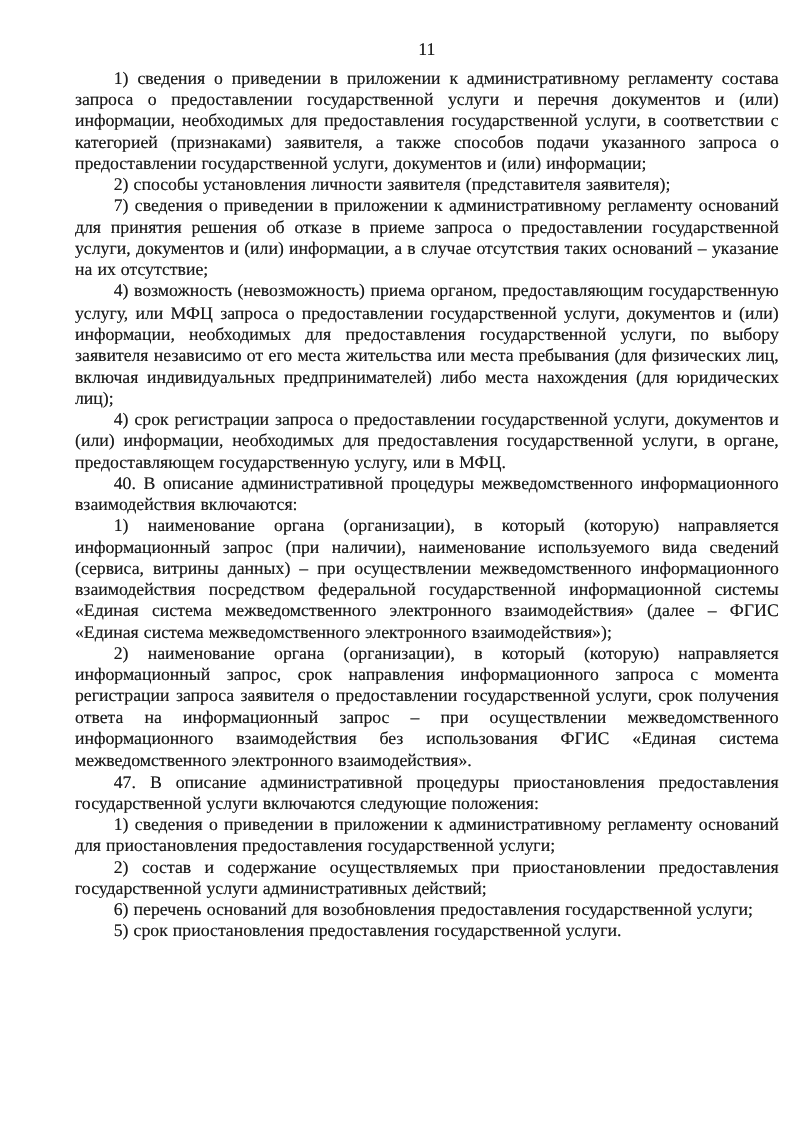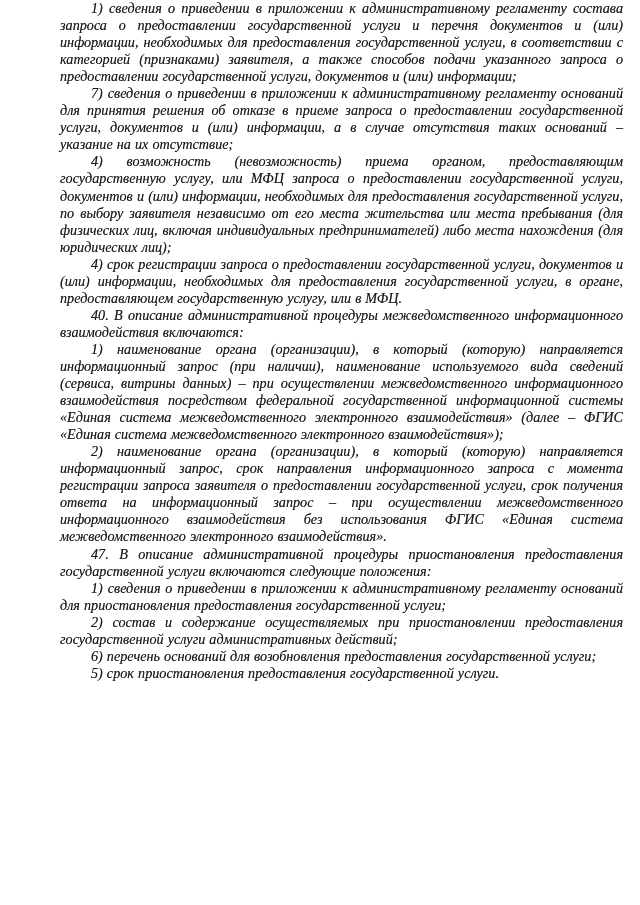--- a/index.html
+++ b/index.html
@@ -34,30 +34,31 @@
   }
   .body-text p {
     margin: 0;
     font-size: 14.2px;
     line-height: 17.05px;
     text-indent: 31px;
     text-align: justify;
     text-align-last: left;
     word-spacing: 0.5px;
     text-shadow: 0 0 0.4px rgba(0,0,0,0.55);
-    font-style: italic;
   }
 </style>
 </head>
 <body>
 
 <div class="sheet">
+  <div class="page-number">11</div>
 
   <div class="body-text">
     <p>1) сведения о приведении в приложении к административному регламенту состава запроса о предоставлении государственной услуги и перечня документов и (или) информации, необходимых для предоставления государственной услуги, в соответствии с категорией (признаками) заявителя, а также способов подачи указанного запроса о предоставлении государственной услуги, документов и (или) информации;</p>
+    <p>2) способы установления личности заявителя (представителя заявителя);</p>
     <p>7) сведения о приведении в приложении к административному регламенту оснований для принятия решения об отказе в приеме запроса о предоставлении государственной услуги, документов и (или) информации, а в случае отсутствия таких оснований – указание на их отсутствие;</p>
     <p>4) возможность (невозможность) приема органом, предоставляющим государственную услугу, или МФЦ запроса о предоставлении государственной услуги, документов и (или) информации, необходимых для предоставления государственной услуги, по выбору заявителя независимо от его места жительства или места пребывания (для физических лиц, включая индивидуальных предпринимателей) либо места нахождения (для юридических лиц);</p>
     <p>4) срок регистрации запроса о предоставлении государственной услуги, документов и (или) информации, необходимых для предоставления государственной услуги, в органе, предоставляющем государственную услугу, или в МФЦ.</p>
     <p>40. В описание административной процедуры межведомственного информационного взаимодействия включаются:</p>
     <p>1) наименование органа (организации), в который (которую) направляется информационный запрос (при наличии), наименование используемого вида сведений (сервиса, витрины данных) – при осуществлении межведомственного информационного взаимодействия посредством федеральной государственной информационной системы «Единая система межведомственного электронного взаимодействия» (далее – ФГИС «Единая система межведомственного электронного взаимодействия»);</p>
     <p>2) наименование органа (организации), в который (которую) направляется информационный запрос, срок направления информационного запроса с момента регистрации запроса заявителя о предоставлении государственной услуги, срок получения ответа на информационный запрос – при осуществлении межведомственного информационного взаимодействия без использования ФГИС «Единая система межведомственного электронного взаимодействия».</p>
     <p>47. В описание административной процедуры приостановления предоставления государственной услуги включаются следующие положения:</p>
     <p>1) сведения о приведении в приложении к административному регламенту оснований для приостановления предоставления государственной услуги;</p>
     <p>2) состав и содержание осуществляемых при приостановлении предоставления государственной услуги административных действий;</p>
     <p>6) перечень оснований для возобновления предоставления государственной услуги;</p>

